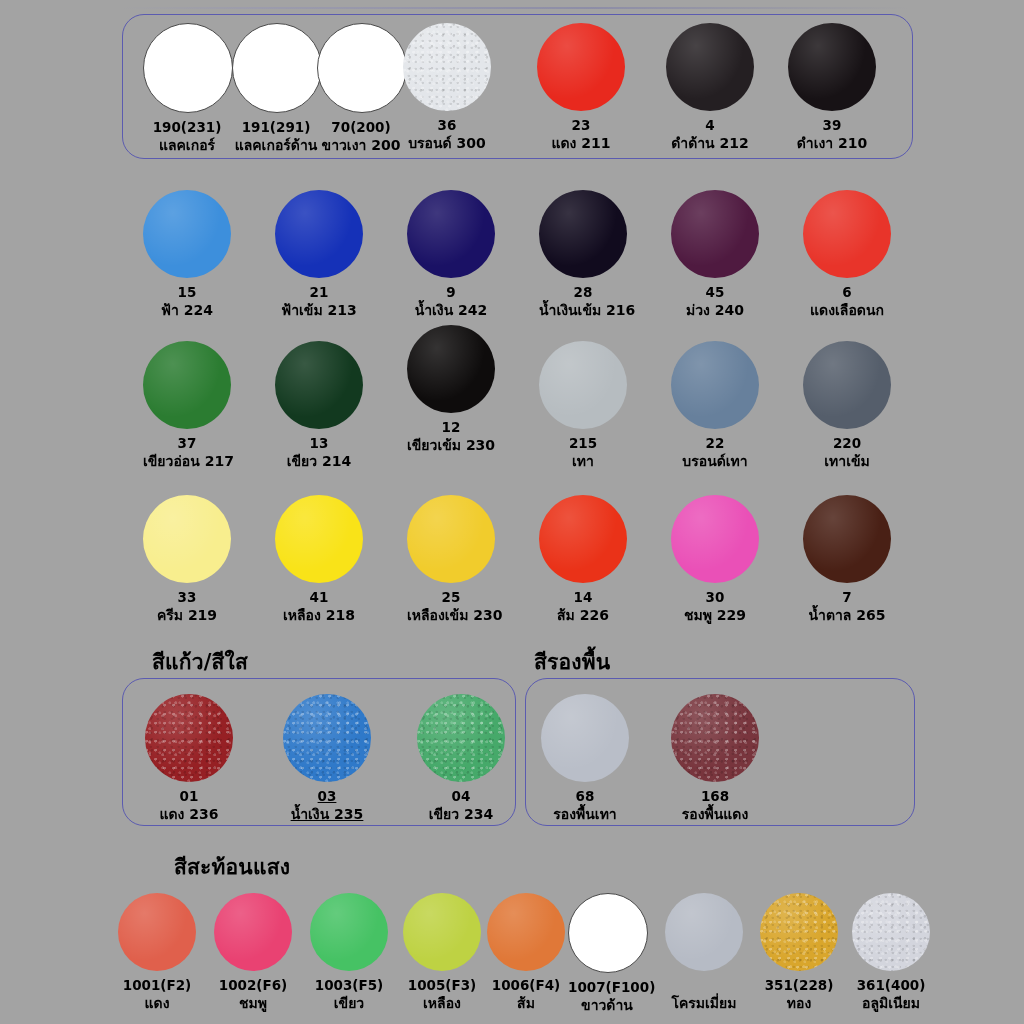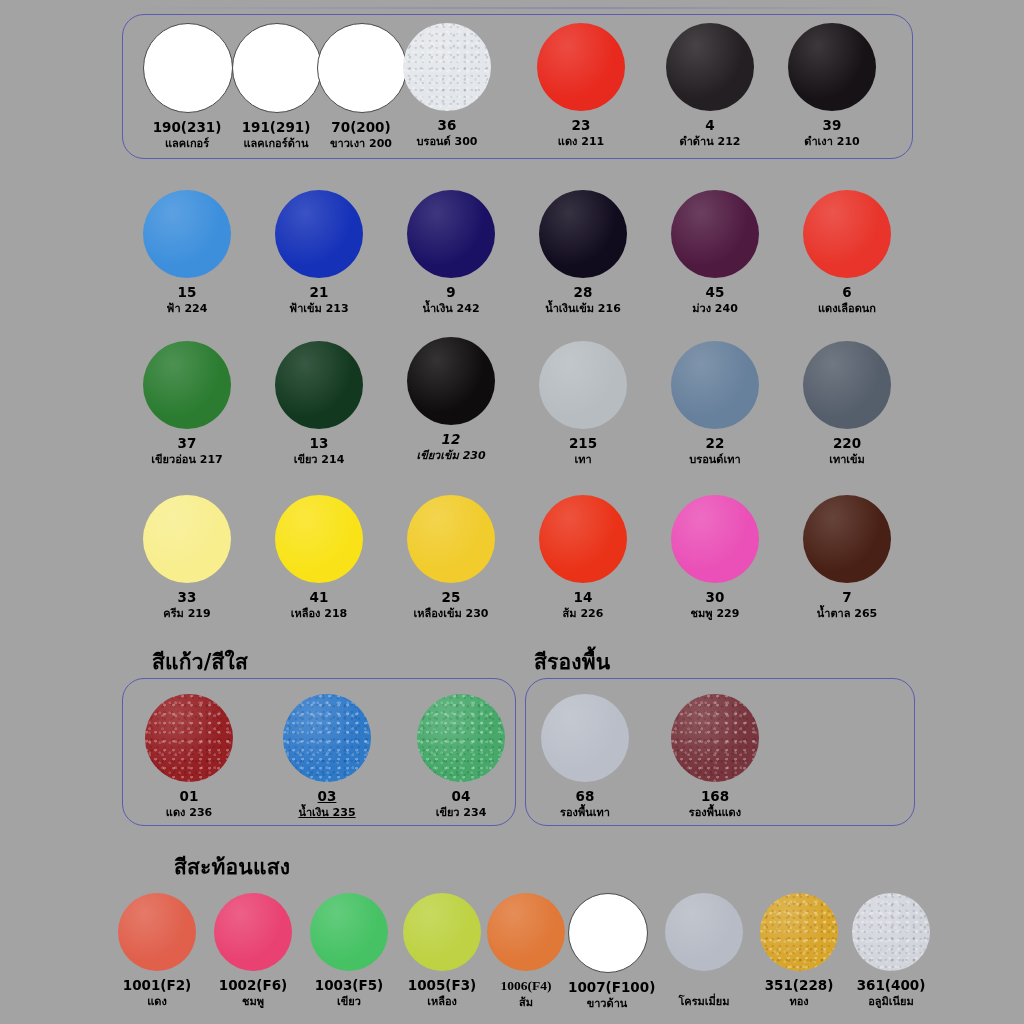--- a/index.html
+++ b/index.html
@@ -91,21 +91,21 @@
   }
 
   .code {
     font-size: 13.5px;
     font-weight: bold;
     margin-top: 7px;
     line-height: 1.12;
     white-space: nowrap;
   }
   .name {
-    font-size: 11px;
+    font-size: 14px;
     font-weight: bold;
     margin-top: 3px;
     line-height: 1.12;
     white-space: nowrap;
   }
 </style>
 </head>
 <body>
 
 <div id="page" style="background: #a3a3a3;">
@@ -180,21 +180,21 @@
     <div class="swatch" style="left: 143px; top: 341px; width: 88px;">
       <div class="disc sheen" style="width: 88px; height: 88px; background: rgb(43, 124, 49);"></div>
       <div class="code">37</div>
       <div class="name">เขียวอ่อน 217</div>
     </div>
     <div class="swatch" style="left: 275px; top: 341px; width: 88px;">
       <div class="disc sheen" style="width: 88px; height: 88px; background: rgb(18, 57, 31);"></div>
       <div class="code">13</div>
       <div class="name">เขียว 214</div>
     </div>
-    <div class="swatch" style="left: 407px; top: 337px; width: 88px; font-style: italic;">
+    <div class="swatch" style="left: 407px; top: 325px; width: 88px;">
       <div class="disc sheen" style="width: 88px; height: 88px; background: rgb(14, 12, 12);"></div>
       <div class="code">12</div>
       <div class="name">เขียวเข้ม 230</div>
     </div>
     <div class="swatch" style="left: 539px; top: 341px; width: 88px;">
       <div class="disc sheen" style="width: 88px; height: 88px; background: rgb(182, 188, 192);"></div>
       <div class="code">215</div>
       <div class="name">เทา</div>
     </div>
     <div class="swatch" style="left: 671px; top: 341px; width: 88px;">
@@ -280,21 +280,21 @@
     <div class="swatch" style="left: 310px; top: 893px; width: 78px;">
       <div class="disc sheen" style="width: 78px; height: 78px; background: rgb(70, 194, 100);"></div>
       <div class="code">1003(F5)</div>
       <div class="name">เขียว</div>
     </div>
     <div class="swatch" style="left: 403px; top: 893px; width: 78px;">
       <div class="disc sheen" style="width: 78px; height: 78px; background: rgb(190, 210, 67);"></div>
       <div class="code">1005(F3)</div>
       <div class="name">เหลือง</div>
     </div>
-    <div class="swatch" style="left: 487px; top: 893px; width: 78px; font-family: Liberation Serif, serif;">
+    <div class="swatch" style="left: 487px; top: 893px; width: 78px;">
       <div class="disc sheen" style="width: 78px; height: 78px; background: rgb(224, 120, 56);"></div>
       <div class="code">1006(F4)</div>
       <div class="name">ส้ม</div>
     </div>
     <div class="swatch" style="left: 568px; top: 893px; width: 78px;">
       <div class="disc outlined" style="width: 78px; height: 78px;"></div>
       <div class="code">1007(F100)</div>
       <div class="name">ขาวด้าน</div>
     </div>
     <div class="swatch" style="left: 665px; top: 893px; width: 78px;">

